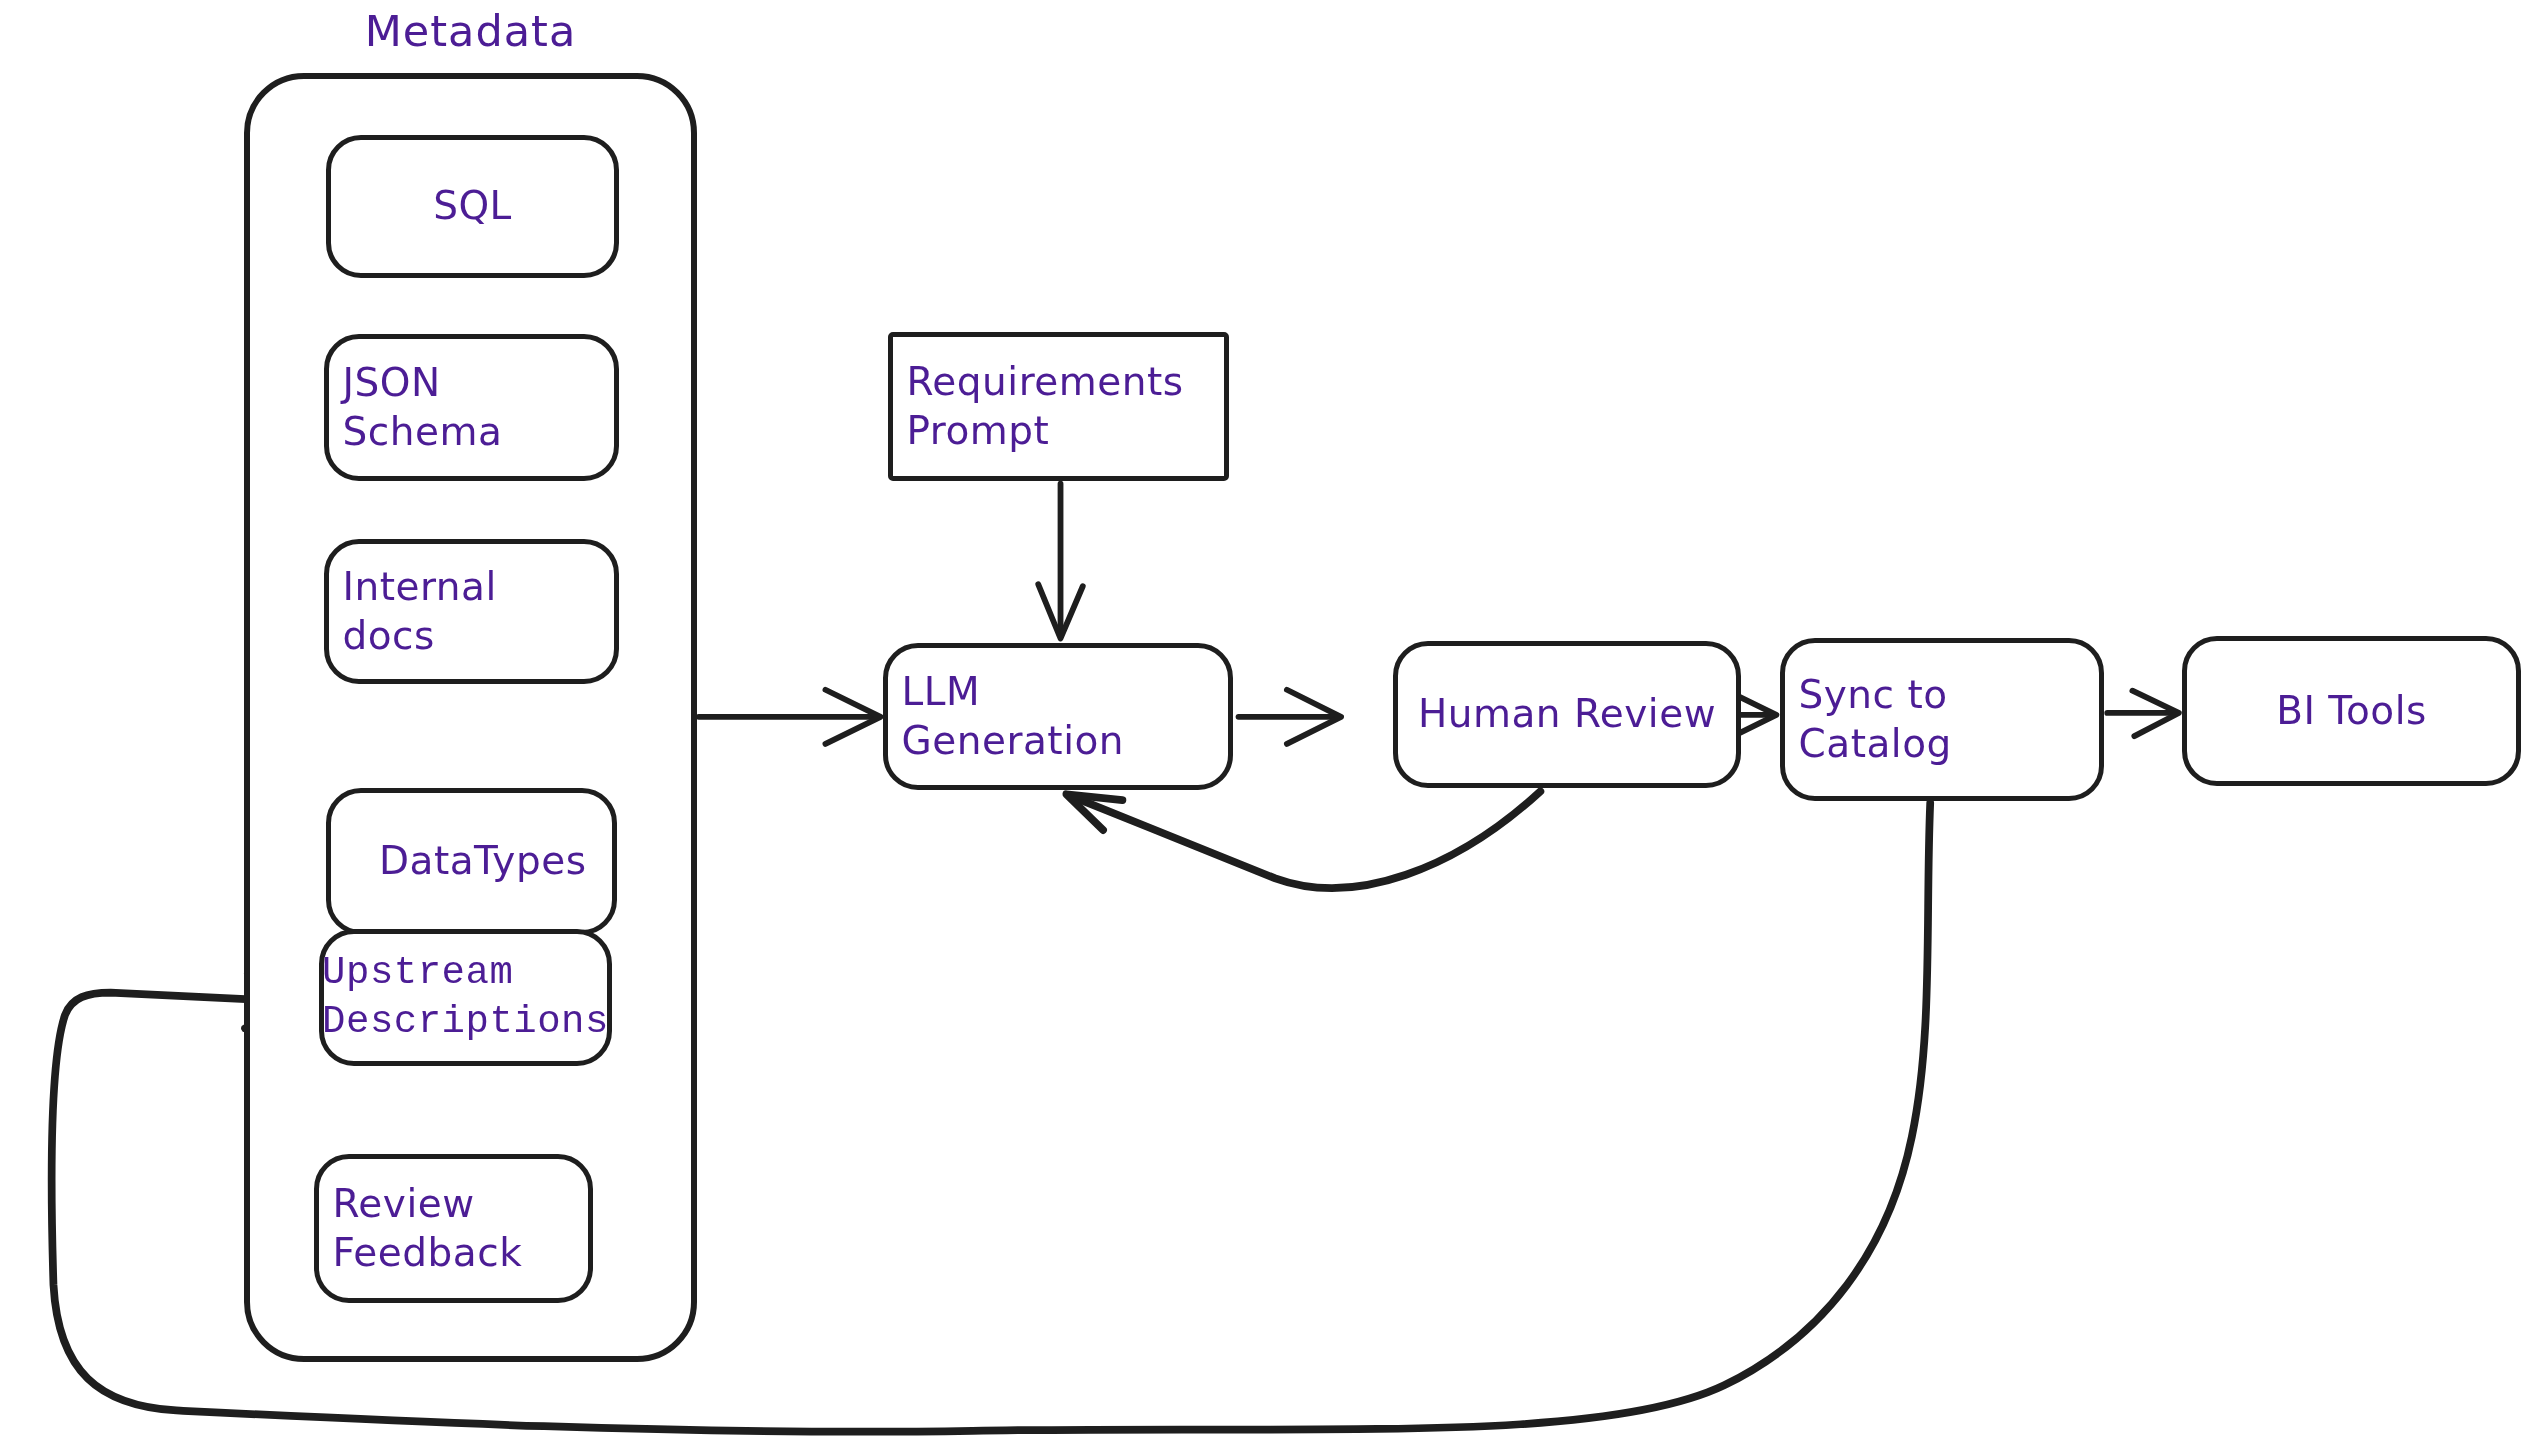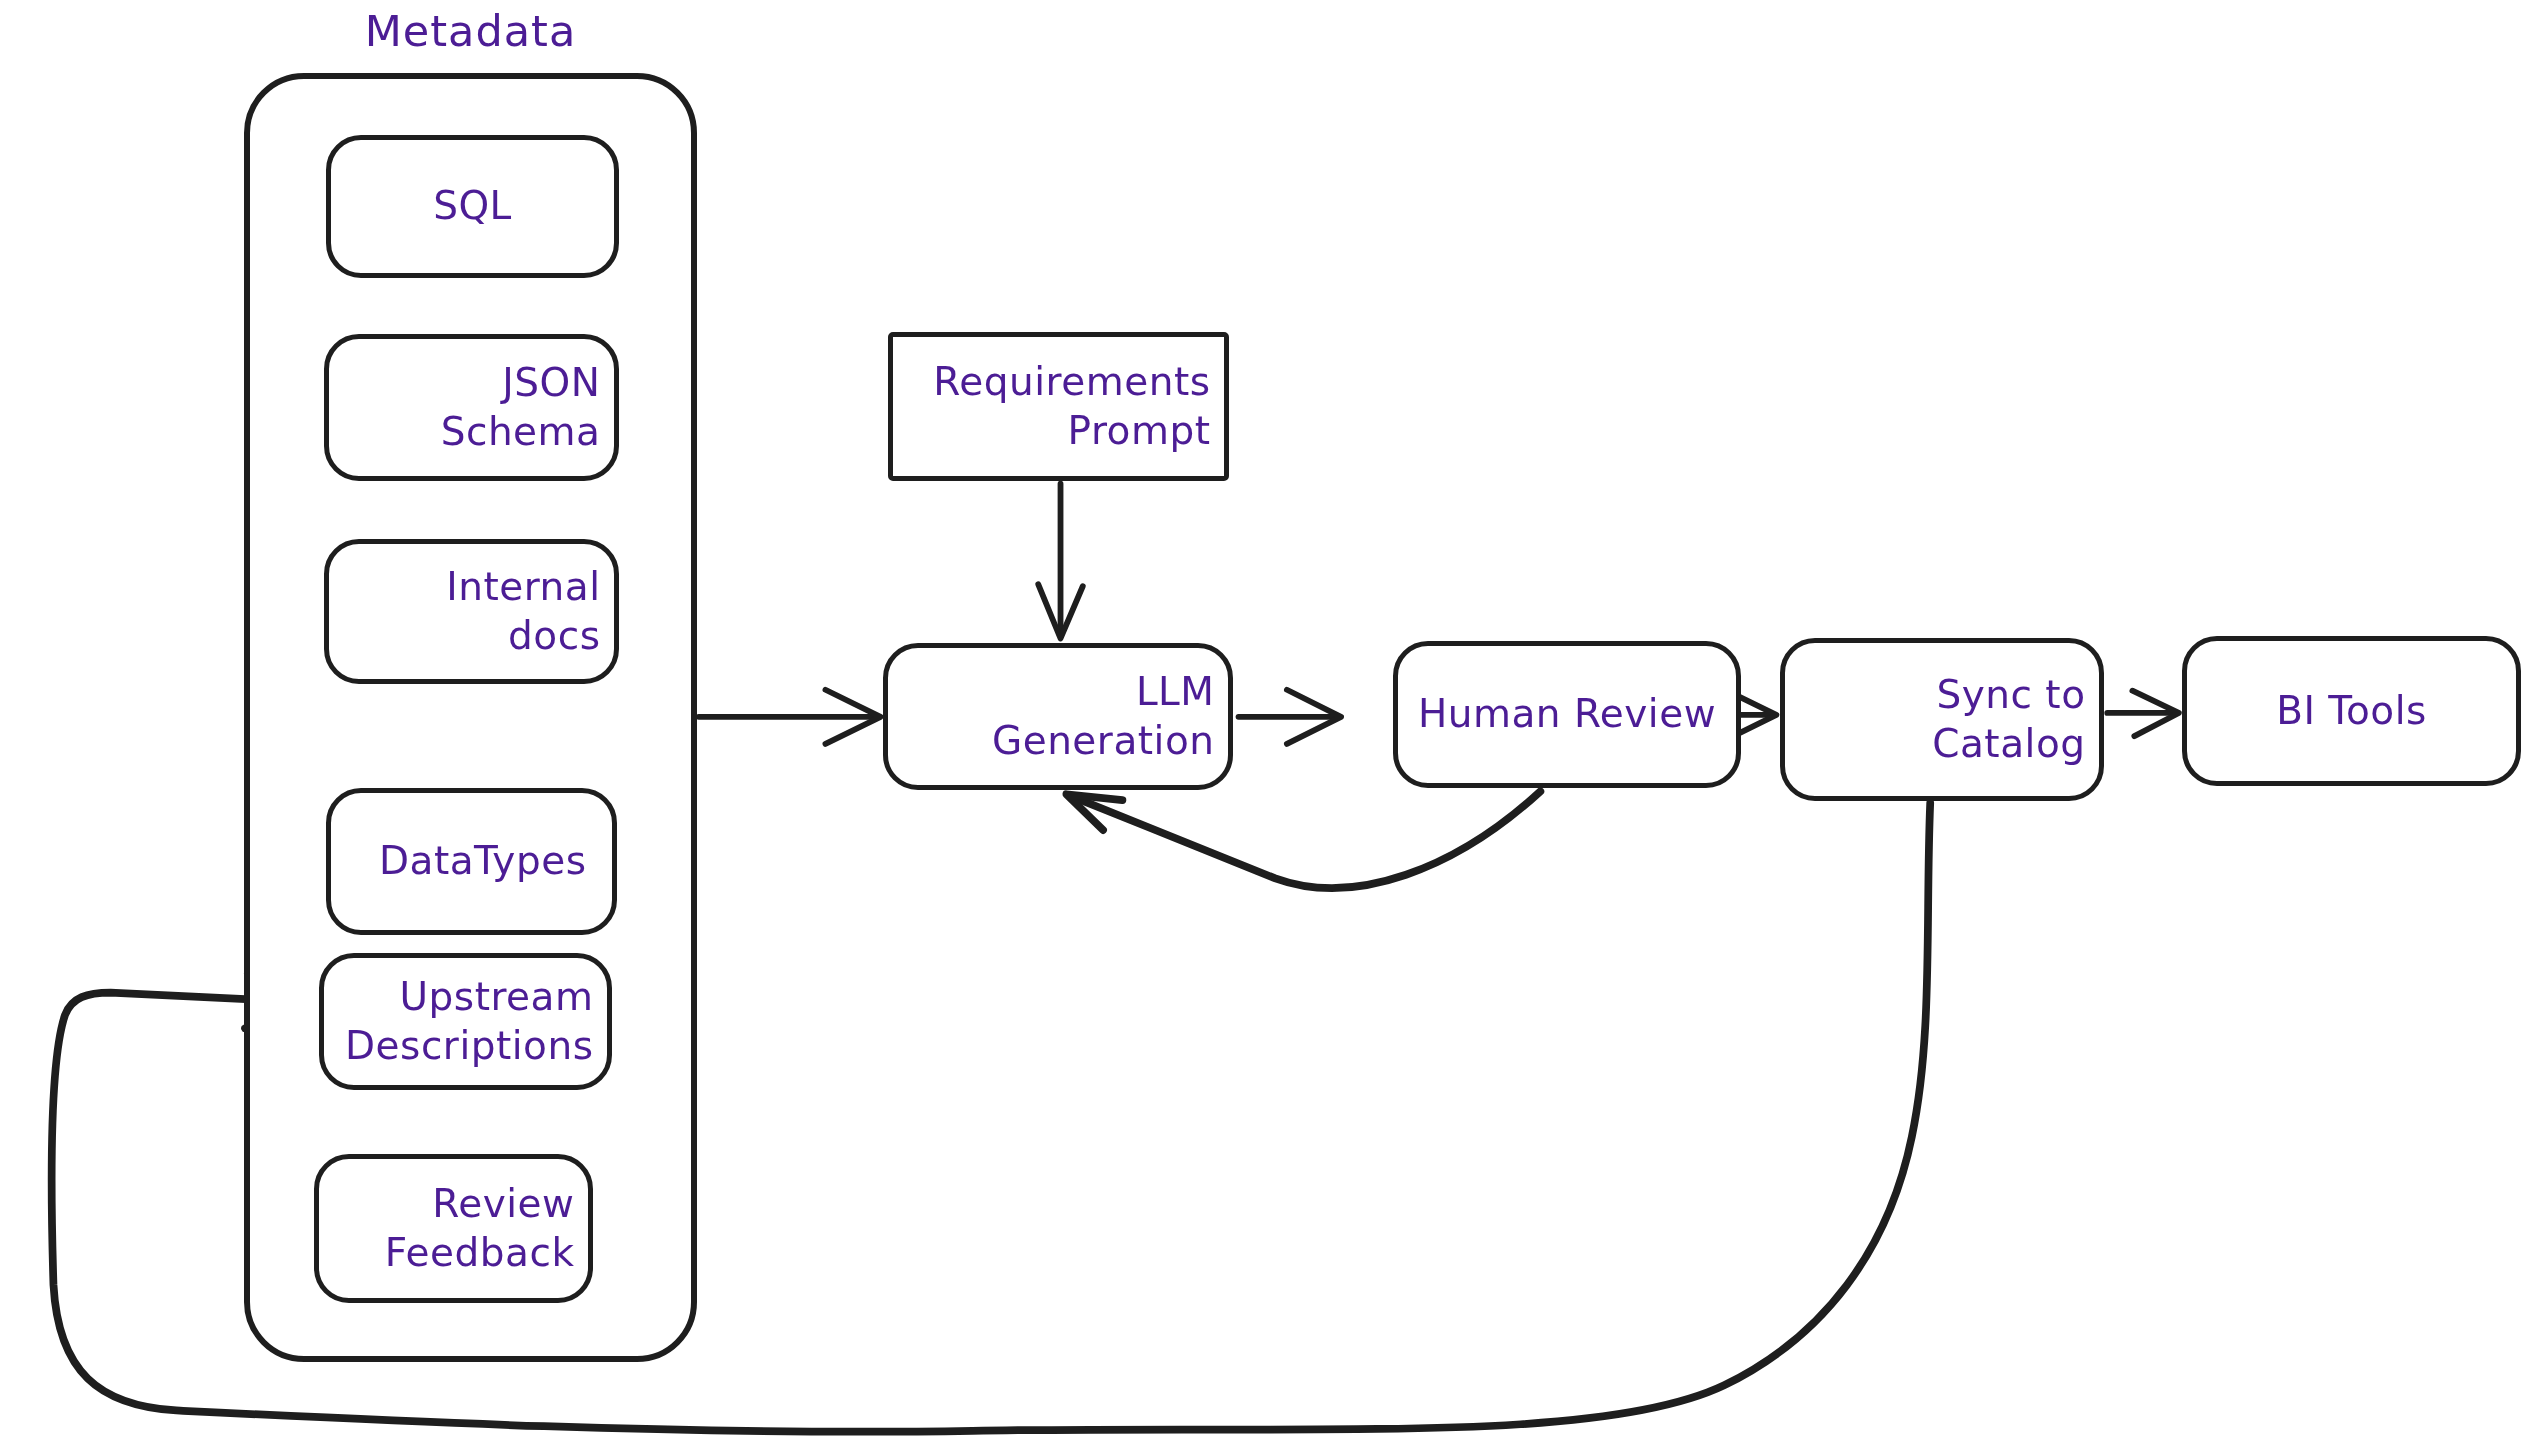--- a/index.html
+++ b/index.html
@@ -18,21 +18,21 @@
   }
   .node {
     position: absolute;
     box-sizing: border-box;
     border: 5.8px solid #1e1e1e;
     border-radius: 35px;
     background: #ffffff;
     display: flex;
     align-items: center;
     justify-content: center;
-    text-align: right;
+    text-align: left;
     font-size: 39px;
     line-height: 1.25;
     padding: 0 13.5px;
     letter-spacing: 0.5px;
   }
   .group {
     position: absolute;
     box-sizing: border-box;
     border: 6.8px solid #1e1e1e;
     border-radius: 60px;
@@ -47,21 +47,21 @@
   }
   
   #metadata-group   { left: 244px; top: 73px;  width: 453px; height: 1289px; }
   #metadata-title   { left: 244px; top: 5.8px;   width: 453px; }
 
   
   #box-sql          { left: 326px; top: 135px;  width: 293px; height: 143px; }
   #box-json-schema  { left: 324px; top: 334px;  width: 295px; height: 147px; }
   #box-internal-docs{ left: 324px; top: 539px;  width: 295px; height: 145px; }
   #box-datatypes    { left: 326px; top: 788px;  width: 291px; height: 147px; padding-left: 36px; }
-  #box-upstream     { left: 319px; top: 953px;  width: 293px; height: 137px; }
+  #box-upstream     { left: 319px; top: 929px;  width: 293px; height: 137px; font-family: Liberation Mono, monospace; }
   #box-review-fb    { left: 314px; top: 1154px; width: 279px; height: 149px; }
 
   
   #box-requirements { left: 888px;  top: 332px; width: 341px; height: 149px; border-radius: 5px; }
   #box-llm          { left: 883px;  top: 643px; width: 350px; height: 147px; }
   #box-human        { left: 1345px; top: 641px; width: 348px; height: 147px; margin-left: 48px; }
   #box-sync         { left: 1780px; top: 638px; width: 324px; height: 163px; }
   #box-bi           { left: 2182px; top: 636px; width: 339px; height: 150px; }
 
   #arrows-layer {

